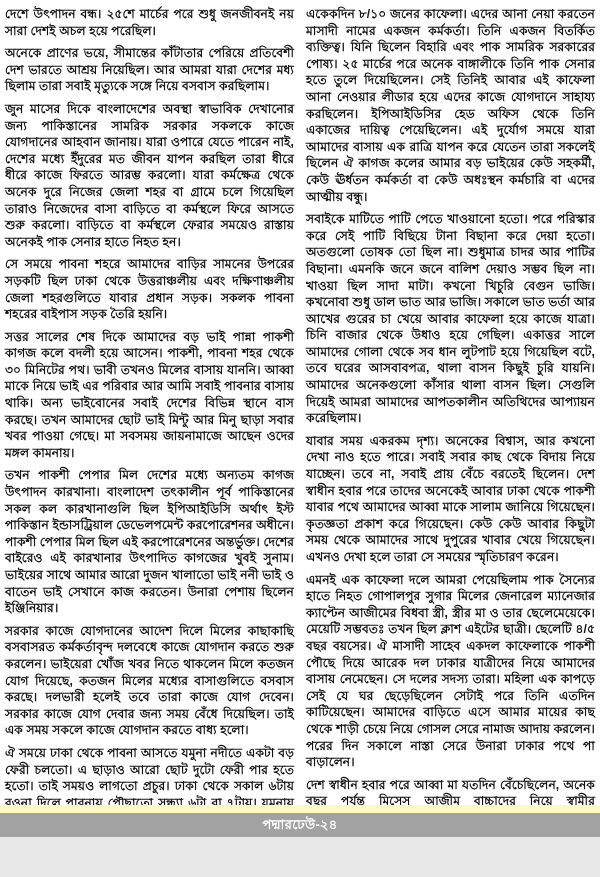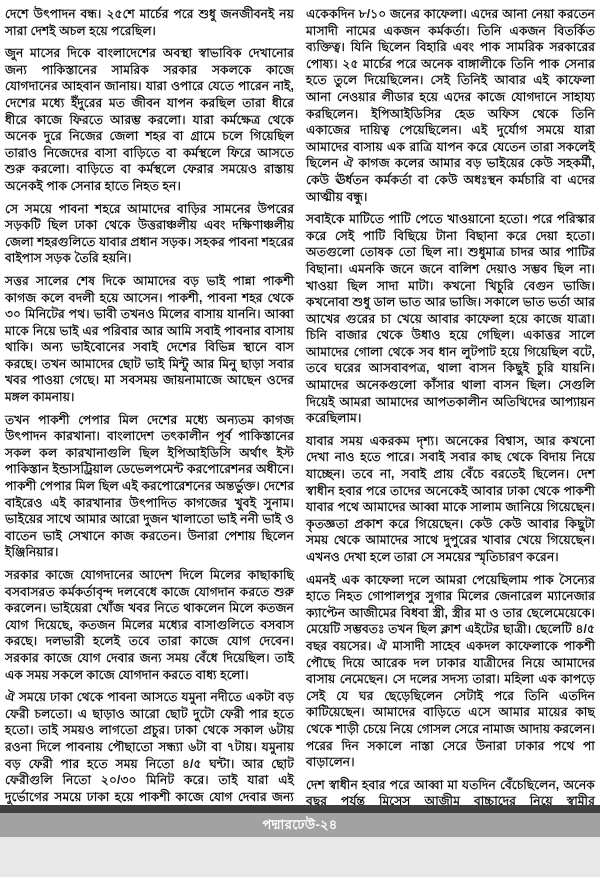--- a/index.html
+++ b/index.html
@@ -32,21 +32,21 @@
     font-size: 12.2px;
     line-height: 16.6px;
     font-weight: bold;
     text-align: justify;
     margin-bottom: 6px;
     letter-spacing: 0.1px;
   }
   .footer-band {
     height: 32px;
     padding-top: 8px;
-    background: #404040;
+    background: #fef9c3;
   }
   .footer-bar {
     height: 24px;
     background: #a2a2a2;
     display: flex;
     align-items: center;
     justify-content: center;
   }
   .footer-bar span {
     color: #ffffff;
@@ -56,22 +56,23 @@
   }
 </style>
 </head>
 <body>
 
 <div class="page">
   <div class="columns">
 
     <div class="column">
       <p>দেশে উৎপাদন বন্ধ। ২৫শে মার্চের পরে শুধু জনজীবনই নয় সারা দেশই অচল হয়ে পরেছিল।</p>
+      <p>অনেকে প্রাণের ভয়ে, সীমান্তের কাঁটাতার পেরিয়ে প্রতিবেশী দেশ ভারতে আশ্রয় নিয়েছিল। আর আমরা যারা দেশের মধ্য ছিলাম তারা সবাই মৃত্যুকে সঙ্গে নিয়ে বসবাস করছিলাম।</p>
       <p>জুন মাসের দিকে বাংলাদেশের অবস্থা স্বাভাবিক দেখানোর জন্য পাকিস্তানের সামরিক সরকার সকলকে কাজে যোগদানের আহবান জানায়। যারা ওপারে যেতে পারেন নাই, দেশের মধ্যে ইঁদুরের মত জীবন যাপন করছিল তারা ধীরে ধীরে কাজে ফিরতে আরম্ভ করলো। যারা কর্মক্ষেত্র থেকে অনেক দুরে নিজের জেলা শহর বা গ্রামে চলে গিয়েছিল তারাও নিজেদের বাসা বাড়িতে বা কর্মস্থলে ফিরে আসতে শুরু করলো। বাড়িতে বা কর্মস্থলে ফেরার সময়েও রাস্তায় অনেকই পাক সেনার হাতে নিহত হন।</p>
-      <p>সে সময়ে পাবনা শহরে আমাদের বাড়ির সামনের উপরের সড়কটি ছিল ঢাকা থেকে উত্তরাঞ্চলীয় এবং দক্ষিণাঞ্চলীয় জেলা শহরগুলিতে যাবার প্রধান সড়ক। সহকর পাবনা শহরের বাইপাস সড়ক তৈরি হয়নি।</p>
+      <p>সে সময়ে পাবনা শহরে আমাদের বাড়ির সামনের উপরের সড়কটি ছিল ঢাকা থেকে উত্তরাঞ্চলীয় এবং দক্ষিণাঞ্চলীয় জেলা শহরগুলিতে যাবার প্রধান সড়ক। সকলক পাবনা শহরের বাইপাস সড়ক তৈরি হয়নি।</p>
       <p>সত্তর সালের শেষ দিকে আমাদের বড় ভাই পান্না পাকশী কাগজ কলে বদলী হয়ে আসেন। পাকশী, পাবনা শহর থেকে ৩০ মিনিটের পথ। ভাবী তখনও মিলের বাসায় যাননি। আব্বা মাকে নিয়ে ভাই এর পরিবার আর আমি সবাই পাবনার বাসায় থাকি। অন্য ভাইবোনের সবাই দেশের বিভিন্ন স্থানে বাস করছে। তখন আমাদের ছোট ভাই মিন্টু আর মিনু ছাড়া সবার খবর পাওয়া গেছে। মা সবসময় জায়নামাজে আছেন ওদের মঙ্গল কামনায়।</p>
       <p>তখন পাকশী পেপার মিল দেশের মধ্যে অন্যতম কাগজ উৎপাদন কারখানা। বাংলাদেশ তৎকালীন পূর্ব পাকিস্তানের সকল কল কারখানাগুলি ছিল ইপিআইডিসি অর্থাৎ ইস্ট পাকিস্তান ইন্ডাসট্রিয়াল ডেভেলপমেন্ট করপোরেশনর অধীনে। পাকশী পেপার মিল ছিল এই করপোরেশনের অন্তর্ভুক্ত। দেশের বাইরেও এই কারখানার উৎপাদিত কাগজের খুবই সুনাম। ভাইয়ের সাথে আমার আরো দুজন খালাতো ভাই ননী ভাই ও বাতেন ভাই সেখানে কাজ করতেন। উনারা পেশায় ছিলেন ইঞ্জিনিয়ার।</p>
       <p>সরকার কাজে যোগদানের আদেশ দিলে মিলের কাছাকাছি বসবাসরত কর্মকর্তাবৃন্দ দলবেধে কাজে যোগদান করতে শুরু করলেন। ভাইয়েরা খোঁজ খবর নিতে থাকলেন মিলে কতজন যোগ দিয়েছে, কতজন মিলের মধ্যের বাসাগুলিতে বসবাস করছে। দলভারী হলেই তবে তারা কাজে যোগ দেবেন। সরকার কাজে যোগ দেবার জন্য সময় বেঁধে দিয়েছিল। তাই এক সময় সকলে কাজে যোগদান করতে বাধ্য হলো।</p>
       <p>ঐ সময়ে ঢাকা থেকে পাবনা আসতে যমুনা নদীতে একটা বড় ফেরী চলতো। এ ছাড়াও আরো ছোট দুটো ফেরী পার হতে হতো। তাই সময়ও লাগতো প্রচুর। ঢাকা থেকে সকাল ৬টায় রওনা দিলে পাবনায় পৌছাতো সন্ধ্যা ৬টা বা ৭টায়। যমুনায় বড় ফেরী পার হতে সময় নিতো ৪/৫ ঘন্টা। আর ছোট ফেরীগুলি নিতো ২০/৩০ মিনিট করে। তাই যারা এই দুর্ভোগের সময়ে ঢাকা হয়ে পাকশী কাজে যোগ দেবার জন্য যাত্রা শুরু করতো তারা সরাসরি পাকশী না গিয়ে রাতটুকু পার করার জন্য আমাদের বাসায় উঠতেন। যাতে করে কেউ যেন কারফিউ এর মধ্যে না পরে। যেহেতু ভাই ওখানে কাজ করতেন তাই উনার পরিচিত ব্যক্তিরা ছাড়াও অনেক অপরিচিত ব্যক্তিও এই কাফেলায় স্থান পেয়েছিলেন। তখন সারাদিনের কারফিউ উঠে গিয়ে সন্ধ্যা থেকে</p>
     </div>
 
     <div class="column">
       <p>একেকদিন ৮/১০ জনের কাফেলা। এদের আনা নেয়া করতেন মাসাদী নামের একজন কর্মকর্তা। তিনি একজন বিতর্কিত ব্যক্তিত্ব। যিনি ছিলেন বিহারি এবং পাক সামরিক সরকারের পোষ্য। ২৫ মার্চের পরে অনেক বাঙ্গালীকে তিনি পাক সেনার হতে তুলে দিয়েছিলেন। সেই তিনিই আবার এই কাফেলা আনা নেওয়ার লীডার হয়ে এদের কাজে যোগদানে সাহায্য করছিলেন। ইপিআইডিসির হেড অফিস থেকে তিনি একাজের দায়িত্ব পেয়েছিলেন। এই দুর্যোগ সময়ে যারা আমাদের বাসায় এক রাত্রি যাপন করে যেতেন তারা সকলেই ছিলেন ঐ কাগজ কলের আমার বড় ভাইয়ের কেউ সহকর্মী, কেউ ঊর্ধতন কর্মকর্তা বা কেউ অধঃস্থন কর্মচারি বা এদের আত্মীয় বন্ধু।</p>
       <p>সবাইকে মাটিতে পাটি পেতে খাওয়ানো হতো। পরে পরিস্কার করে সেই পাটি বিছিয়ে টানা বিছানা করে দেয়া হতো। অতগুলো তোষক তো ছিল না। শুধুমাত্র চাদর আর পাটির বিছানা। এমনকি জনে জনে বালিশ দেয়াও সম্ভব ছিল না। খাওয়া ছিল সাদা মাটা। কখনো খিচুরি বেগুন ভাজি। কখনোবা শুধু ডাল ভাত আর ভাজি। সকালে ভাত ভর্তা আর আখের গুরের চা খেয়ে আবার কাফেলা হয়ে কাজে যাত্রা। চিনি বাজার থেকে উধাও হয়ে গেছিল। একাত্তর সালে আমাদের গোলা থেকে সব ধান লুটপাট হয়ে গিয়েছিল বটে, তবে ঘরের আসবাবপত্র, থালা বাসন কিছুই চুরি যায়নি। আমাদের অনেকগুলো কাঁসার থালা বাসন ছিল। সেগুলি দিয়েই আমরা আমাদের আপতকালীন অতিথিদের আপ্যায়ন করেছিলাম।</p>
       <p>যাবার সময় একরকম দৃশ্য। অনেকের বিশ্বাস, আর কখনো দেখা নাও হতে পারে। সবাই সবার কাছ থেকে বিদায় নিয়ে যাচ্ছেন। তবে না, সবাই প্রায় বেঁচে বরতেই ছিলেন। দেশ স্বাধীন হবার পরে তাদের অনেকেই আবার ঢাকা থেকে পাকশী যাবার পথে আমাদের আব্বা মাকে সালাম জানিয়ে গিয়েছেন। কৃতজ্ঞতা প্রকাশ করে গিয়েছেন। কেউ কেউ আবার কিছুটা সময় থেকে আমাদের সাথে দুপুরের খাবার খেয়ে গিয়েছেন। এখনও দেখা হলে তারা সে সময়ের স্মৃতিচারণ করেন।</p>

